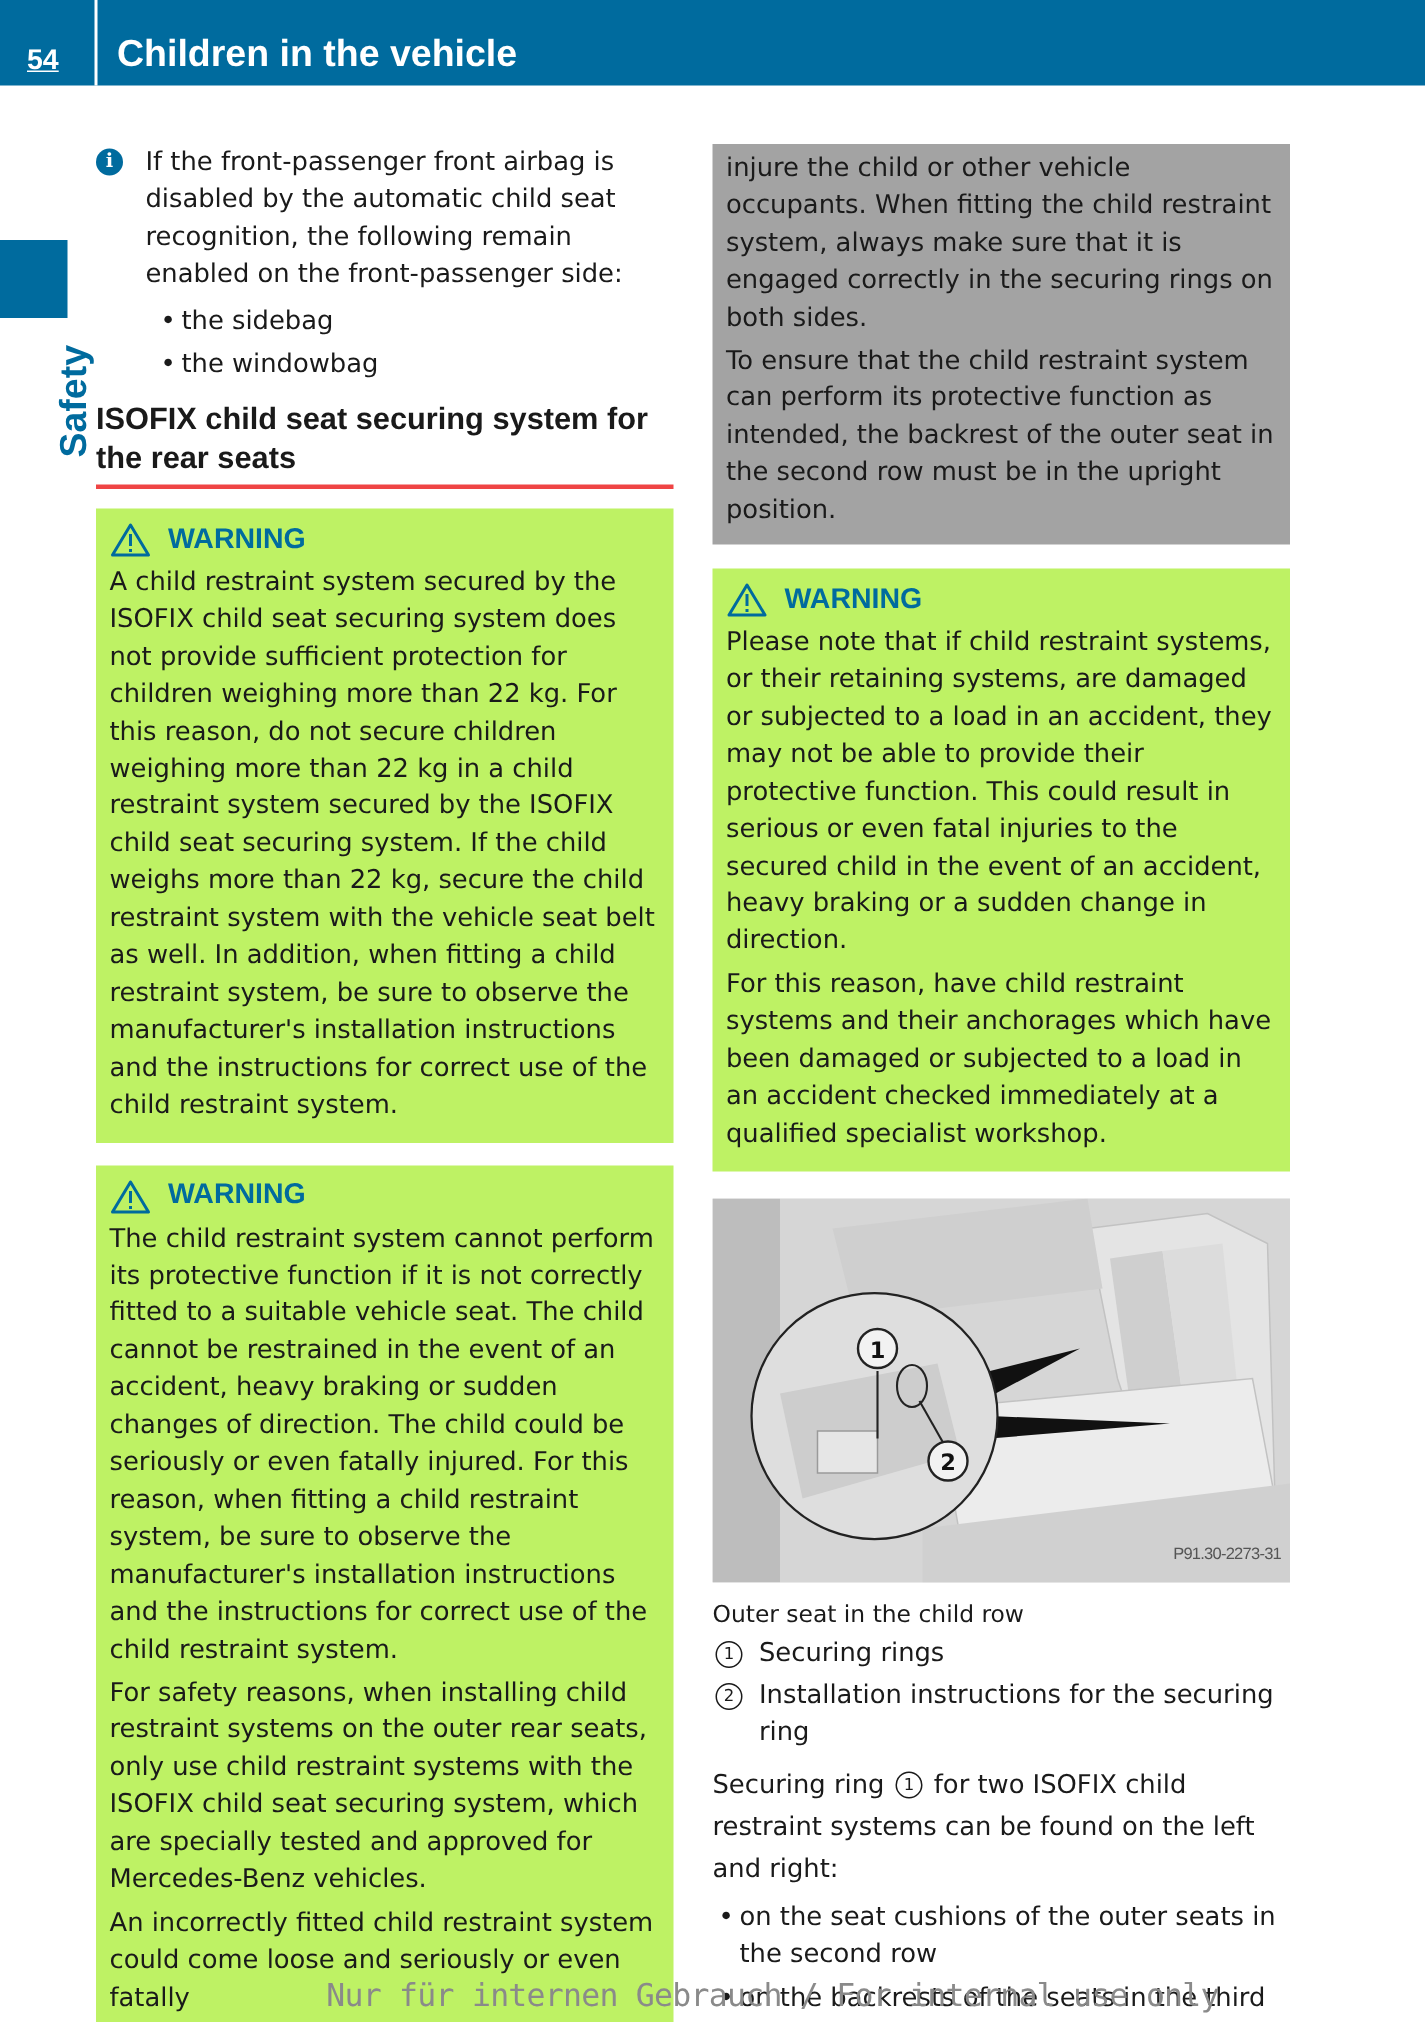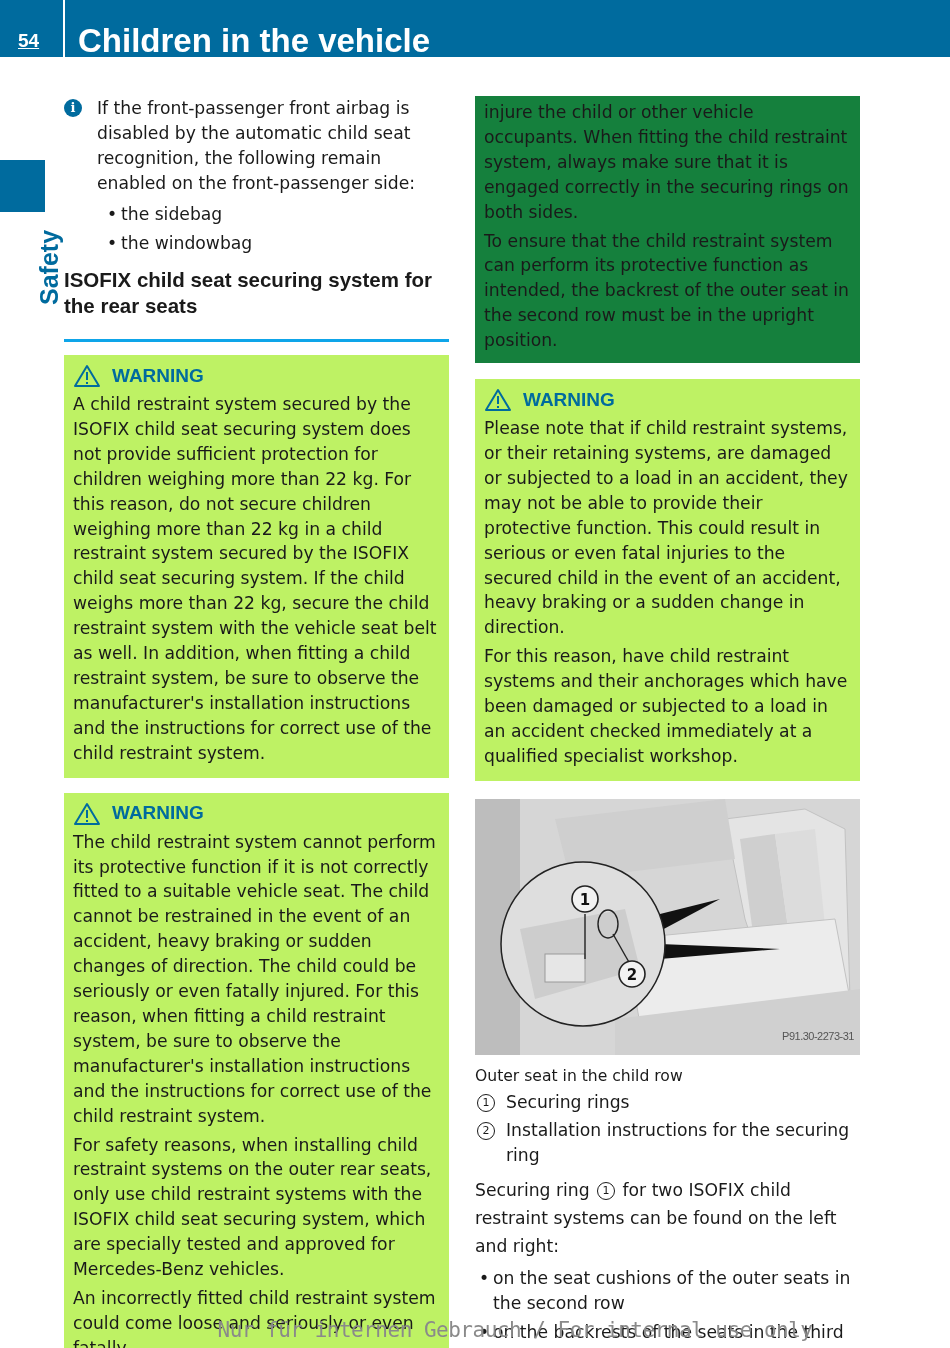--- a/index.html
+++ b/index.html
@@ -14,21 +14,21 @@
   }
   .page-num {
     position: absolute; left: 18px; top: 30px; color: #fff;
     font-family: "Liberation Sans", sans-serif; font-weight: bold; font-size: 19px; text-decoration: underline;
   }
   .header-divider {
     position: absolute; left: 63px; top: 0; width: 2px; height: 57px; background: #ffffff;
   }
   .chapter-title {
     position: absolute; left: 78px; top: 22px; color: #fff;
-    font-family: "Liberation Sans", sans-serif; font-weight: bold; font-size: 33px;
+    font-family: "Liberation Sans", sans-serif; font-weight: bold; font-size: 25px;
   }
   .side-tab {
     position: absolute; left: 0; top: 160px; width: 45px; height: 52px; background: #006b9e;
   }
   .side-label {
     position: absolute; left: 35px; top: 305px; transform-origin: left top;
     transform: rotate(-90deg); color: #006b9e;
     font-family: "Liberation Sans", sans-serif; font-weight: bold; font-size: 25px;
     white-space: nowrap;
   }
@@ -40,33 +40,33 @@
     position: absolute; left: 0; top: 3px; width: 18px; height: 18px; border-radius: 50%;
     background: #006b9e; color: #fff; font-size: 13px; font-weight: bold;
     line-height: 18px; text-align: center; font-family: "DejaVu Serif", serif;
   }
   .note-text { padding-left: 14px; }
   ul.bullets { list-style: none; margin: 6px 0 0 0; padding: 0 0 0 24px; }
   ul.bullets li { position: relative; padding-left: 14px; margin-bottom: 4.6px; }
   ul.bullets li::before { content: "•"; position: absolute; left: 0; top: 0; }
   .section-title {
     margin-top: 11px; font-family: "Liberation Sans", sans-serif; font-weight: bold;
-    font-size: 20.5px; line-height: 26px; padding-bottom: 20px;
-    border-bottom: 3px solid #0ea5e9; color: #1a1a1a;
+    font-size: 20.5px; line-height: 26px; padding-bottom: 4px;
+    border-bottom: 3px solid #ef4444; color: #1a1a1a;
   }
   .warn-box {
     background: #bef264; padding: 8px 9px 8px 9px; margin-top: 14px;
   }
   .warn-head { display: flex; align-items: center; height: 26px; margin-bottom: 3px; }
   .warn-icon { width: 28px; height: 24px; margin-right: 11px; }
   .warn-title {
     color: #006b9e; font-family: "Liberation Sans", sans-serif; font-weight: bold; font-size: 19px;
   }
   .para { margin: 0 0 4px 0; }
-  .cont-box { background: #15803d; padding: 4px 9px 6px 9px; margin-top: 0; }
+  .cont-box { background: #a3a3a3; padding: 4px 9px 6px 9px; margin-top: 0; }
   .figure {
     position: relative; width: 385px; height: 256px; margin-top: 18px;
     background: #d9d9d9; overflow: hidden;
   }
   .fig-code {
     position: absolute; right: 6px; bottom: 6px; font-size: 11px; color: #555;
     font-family: Liberation Sans, sans-serif; letter-spacing: -0.5px;
   }
   .caption { margin-top: 10px; font-size: 15.6px; line-height: 22px; }
   .legend-item { position: relative; padding-left: 31px; margin-top: 3px; }

